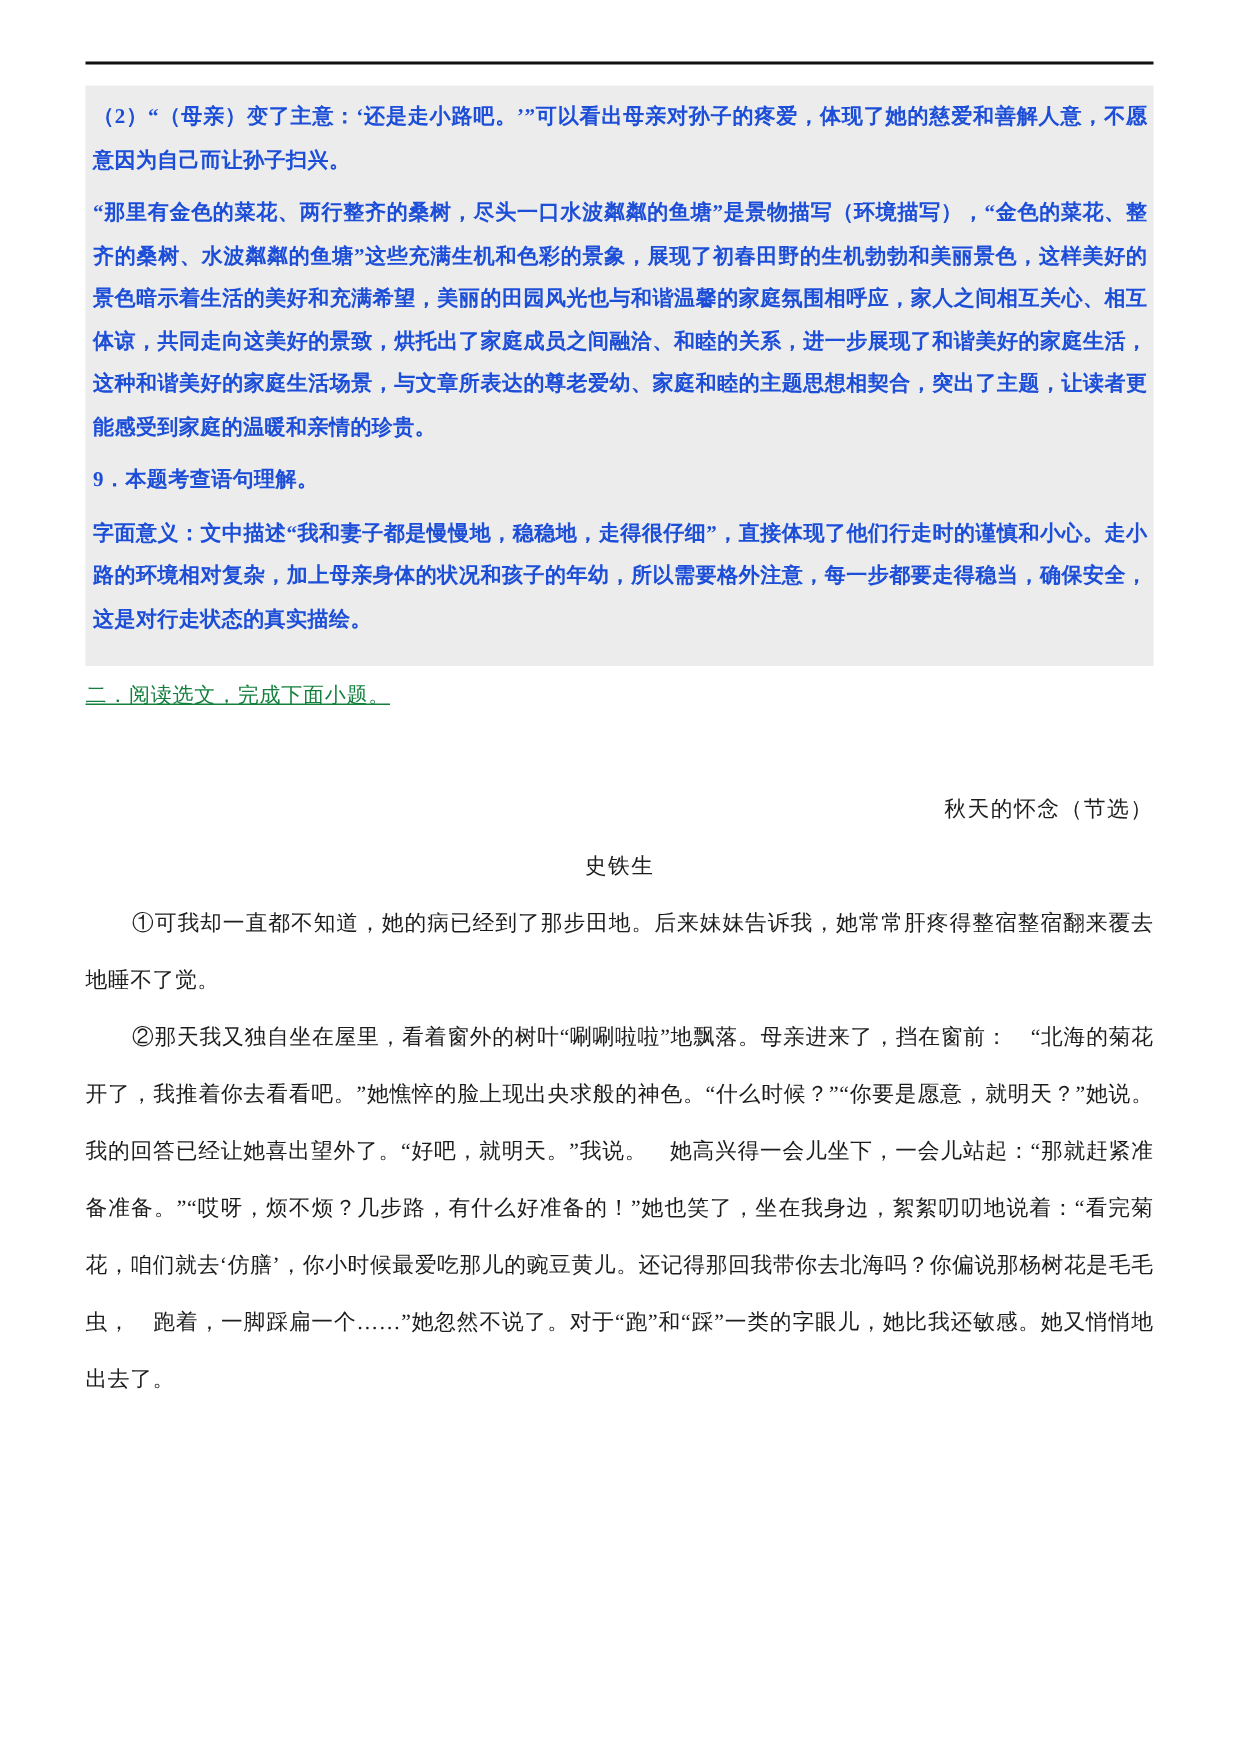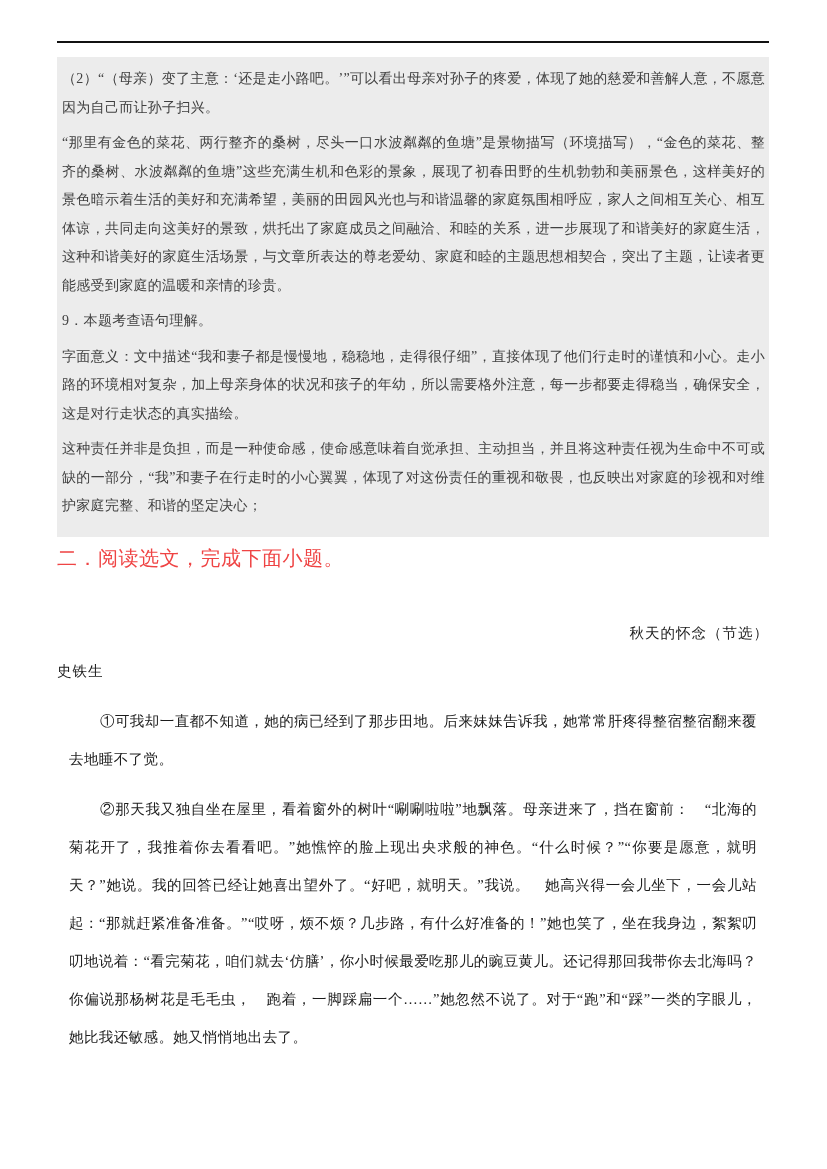--- a/index.html
+++ b/index.html
@@ -27,67 +27,68 @@
   .answers {
     width: 712px;
     box-sizing: border-box;
     background: #ececec;
     padding: 8px 4px 16px 5px;
   }
   .answers p {
     margin: 0 0 7px 0;
     font-size: 14px;
     line-height: 28.5px;
-    color: #404040;
+    color: #1d4ed8;
     text-align: justify;
     letter-spacing: 0.3px;
+    font-weight: bold;
   }
   .answers p:last-child { margin-bottom: 0; }
   .section-heading {
     margin: 11px 0 0 0;
-    font-size: 20px;
+    font-size: 14px;
     line-height: 20px;
-    color: #ef4444;
+    color: #15803d;
     letter-spacing: 0.5px;
+    text-decoration: underline;
   }
   .passage {
     margin-top: 46px;
     width: 712px;
     font-size: 14.5px;
     line-height: 38px;
     color: #1c1c1c;
   }
   .passage-title {
     text-align: right;
     letter-spacing: 1px;
   }
   .passage-author {
-    text-align: left;
+    text-align: center;
     letter-spacing: 1px;
   }
   .passage p.body {
-    margin: 12px;
+    margin: 0;
     text-align: justify;
     text-indent: 31px;
     letter-spacing: 0.4px;
   }
 </style>
 </head>
 <body>
 
 <div class="page">
 
   <div class="header-rule"></div>
 
   <div class="answers">
     <p>（2）“（母亲）变了主意：‘还是走小路吧。’”可以看出母亲对孙子的疼爱，体现了她的慈爱和善解人意，不愿意因为自己而让孙子扫兴。</p>
     <p>“那里有金色的菜花、两行整齐的桑树，尽头一口水波粼粼的鱼塘”是景物描写（环境描写），“金色的菜花、整齐的桑树、水波粼粼的鱼塘”这些充满生机和色彩的景象，展现了初春田野的生机勃勃和美丽景色，这样美好的景色暗示着生活的美好和充满希望，美丽的田园风光也与和谐温馨的家庭氛围相呼应，家人之间相互关心、相互体谅，共同走向这美好的景致，烘托出了家庭成员之间融洽、和睦的关系，进一步展现了和谐美好的家庭生活，这种和谐美好的家庭生活场景，与文章所表达的尊老爱幼、家庭和睦的主题思想相契合，突出了主题，让读者更能感受到家庭的温暖和亲情的珍贵。</p>
     <p>9．本题考查语句理解。</p>
     <p>字面意义：文中描述“我和妻子都是慢慢地，稳稳地，走得很仔细”，直接体现了他们行走时的谨慎和小心。走小路的环境相对复杂，加上母亲身体的状况和孩子的年幼，所以需要格外注意，每一步都要走得稳当，确保安全，这是对行走状态的真实描绘。</p>
-    <p>这种责任并非是负担，而是一种使命感，使命感意味着自觉承担、主动担当，并且将这种责任视为生命中不可或缺的一部分，“我”和妻子在行走时的小心翼翼，体现了对这份责任的重视和敬畏，也反映出对家庭的珍视和对维护家庭完整、和谐的坚定决心；</p>
   </div>
 
   <div class="section-heading">二．阅读选文，完成下面小题。</div>
 
   <div class="passage">
     <div class="passage-title">秋天的怀念（节选）</div>
     <div class="passage-author">史铁生</div>
     <p class="body">①可我却一直都不知道，她的病已经到了那步田地。后来妹妹告诉我，她常常肝疼得整宿整宿翻来覆去地睡不了觉。</p>
     <p class="body">②那天我又独自坐在屋里，看着窗外的树叶“唰唰啦啦”地飘落。母亲进来了，挡在窗前：　“北海的菊花开了，我推着你去看看吧。”她憔悴的脸上现出央求般的神色。“什么时候？”“你要是愿意，就明天？”她说。我的回答已经让她喜出望外了。“好吧，就明天。”我说。　她高兴得一会儿坐下，一会儿站起：“那就赶紧准备准备。”“哎呀，烦不烦？几步路，有什么好准备的！”她也笑了，坐在我身边，絮絮叨叨地说着：“看完菊花，咱们就去‘仿膳’，你小时候最爱吃那儿的豌豆黄儿。还记得那回我带你去北海吗？你偏说那杨树花是毛毛虫，　跑着，一脚踩扁一个……”她忽然不说了。对于“跑”和“踩”一类的字眼儿，她比我还敏感。她又悄悄地出去了。</p>
   </div>

